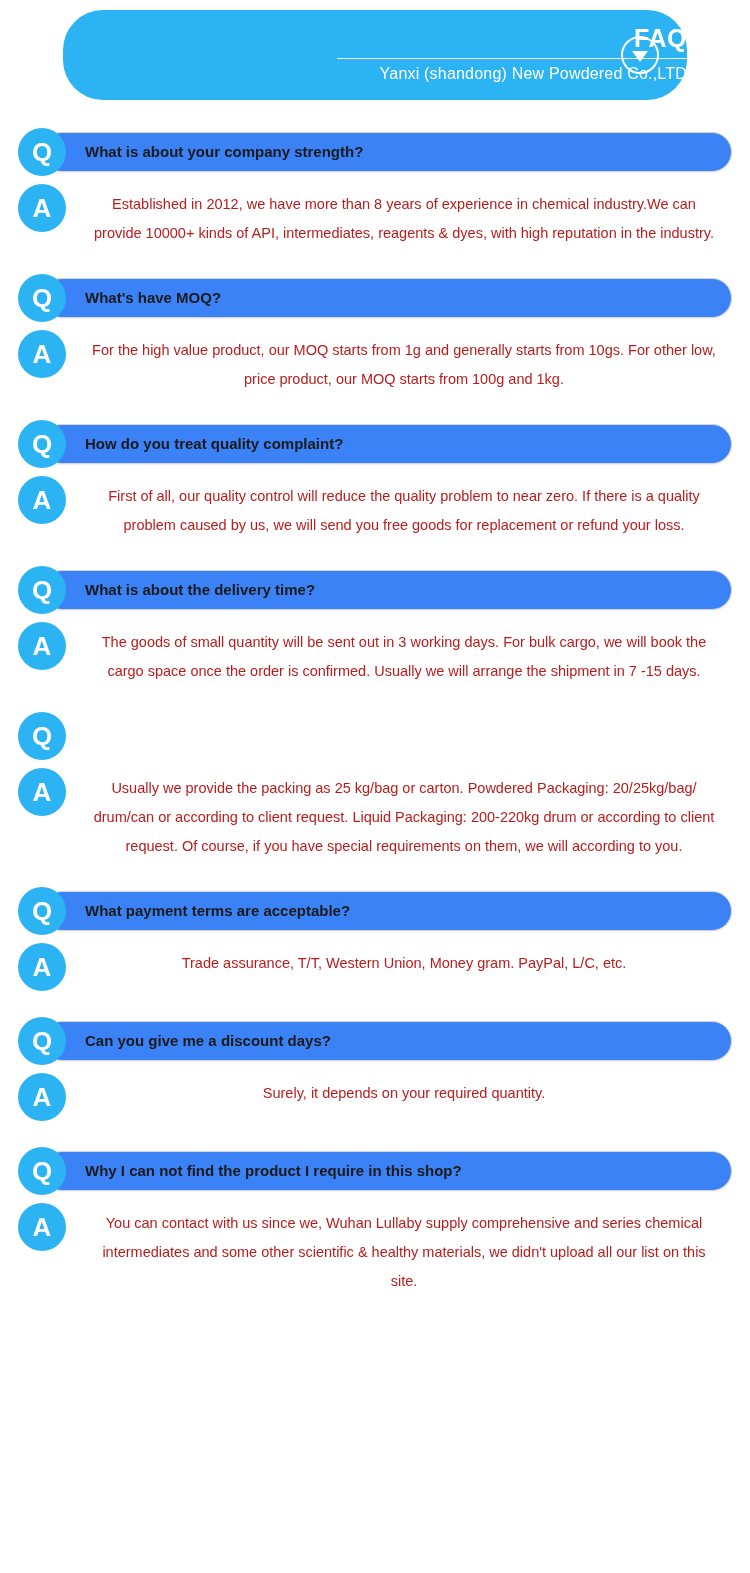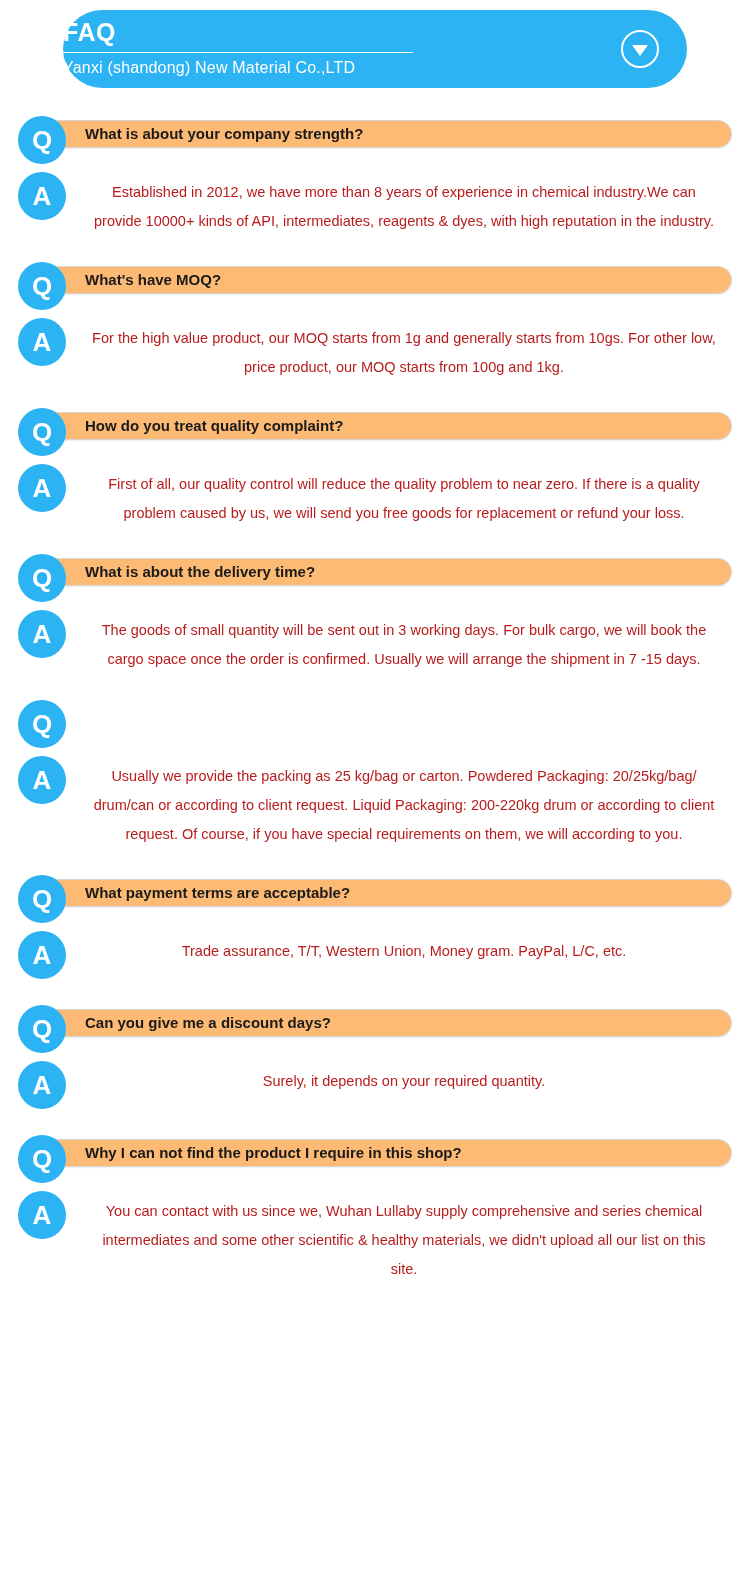--- a/index.html
+++ b/index.html
@@ -21,25 +21,25 @@
     padding: 0 18px 20px 18px;
   }
 
   
   .header-wrap {
     padding: 10px 45px 0 45px;
   }
   .header {
     background: #2BB3F3;
     border-radius: 40px;
-    height: 78px;
+    height: 90px;
     position: relative;
     display: flex;
     flex-direction: column;
-    align-items: flex-start;
+    align-items: flex-end;
     justify-content: center;
     padding: 6px 0 8px 0;
   }
   .header-title {
     color: #ffffff;
     font-size: 25px;
     font-weight: bold;
     letter-spacing: 0.5px;
     line-height: 1.1;
     padding-bottom: 4px;
@@ -106,24 +106,24 @@
   }
 
   
   .q-row {
     margin-bottom: 4px;
   }
   .q-bar {
     margin-left: -24px;
     margin-top: 4px;
     flex: 1;
-    height: 28px;
+    height: 40px;
     border: 1px solid #d6d6d6;
     border-radius: 20px;
-    background: #fdba74;
+    background: #3b82f6;
     display: flex;
     align-items: center;
     padding-left: 42px;
     padding-right: 18px;
     box-shadow: 0 1px 2px rgba(0,0,0,0.07);
   }
   .q-text {
     font-size: 15px;
     font-weight: bold;
     color: #1a1a1a;
@@ -148,21 +148,21 @@
 </style>
 </head>
 <body>
 
 <div class="page">
 
   <div class="header-wrap">
     <div class="header">
       <div class="header-title">FAQ</div>
       <div class="header-rule"></div>
-      <div class="header-sub">Yanxi (shandong) New Material Co.,LTD</div>
+      <div class="header-sub">Yanxi (shandong) New Powdered Co.,LTD</div>
       <div class="header-arrow">
         <div class="tri"></div>
       </div>
     </div>
   </div>
 
   <div class="faq-list">
 
     <div class="row q-row">
       <div class="badge">Q</div>

